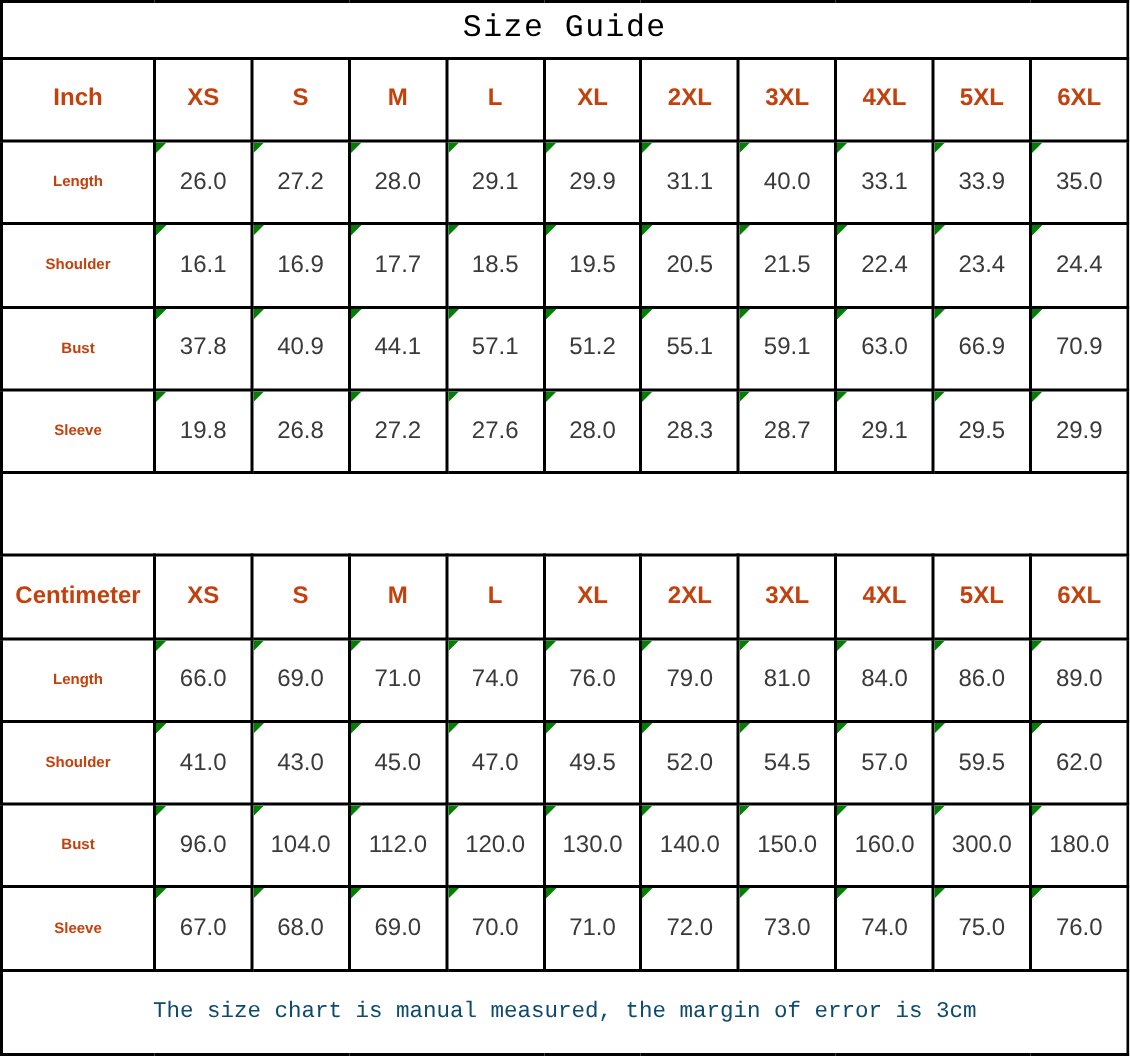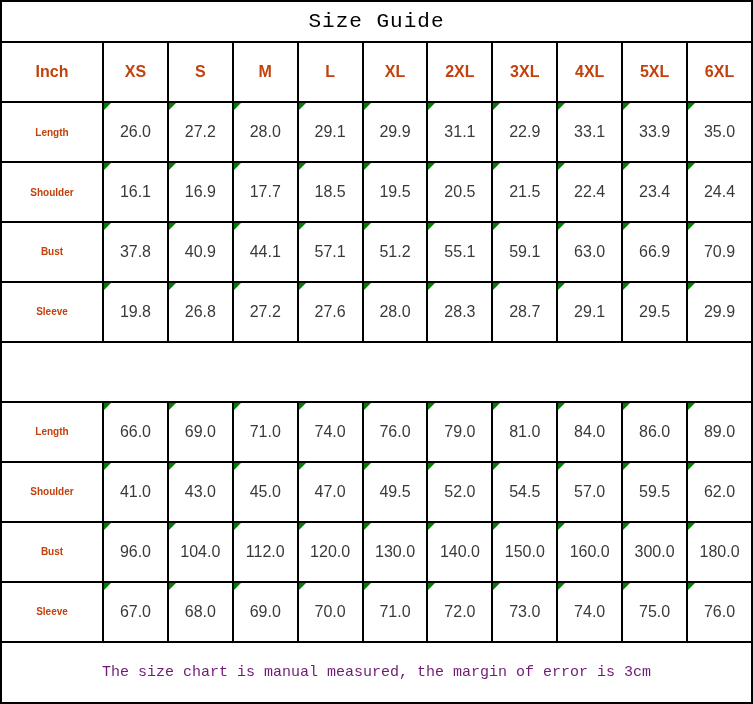--- a/index.html
+++ b/index.html
@@ -57,21 +57,21 @@
     width: 0;
     height: 0;
     border-top: 7px solid #008000;
     border-right: 7px solid transparent;
   }
   .gap-cell { background: #ffffff; }
   .footer-cell {
     font-family: "Liberation Mono", "DejaVu Sans Mono", monospace;
     font-size: 15px;
     font-weight: 400;
-    color: #701a75;
+    color: #0c4a6e;
   }
 </style>
 </head>
 <body>
 
 <div class="stage">
   <table class="sheet">
     <colgroup>
       <col style="width:102px">
       <col>
@@ -105,21 +105,21 @@
           <th class="size-cell">6XL</th>
         </tr>
         <tr class="measurement-row">
           <th class="row-label-cell">Length</th>
           <td class="value-cell"><span class="marker"></span><span class="val">26.0</span></td>
           <td class="value-cell"><span class="marker"></span><span class="val">27.2</span></td>
           <td class="value-cell"><span class="marker"></span><span class="val">28.0</span></td>
           <td class="value-cell"><span class="marker"></span><span class="val">29.1</span></td>
           <td class="value-cell"><span class="marker"></span><span class="val">29.9</span></td>
           <td class="value-cell"><span class="marker"></span><span class="val">31.1</span></td>
-          <td class="value-cell"><span class="marker"></span><span class="val">22.9</span></td>
+          <td class="value-cell"><span class="marker"></span><span class="val">40.0</span></td>
           <td class="value-cell"><span class="marker"></span><span class="val">33.1</span></td>
           <td class="value-cell"><span class="marker"></span><span class="val">33.9</span></td>
           <td class="value-cell"><span class="marker"></span><span class="val">35.0</span></td>
         </tr>
         <tr class="measurement-row">
           <th class="row-label-cell">Shoulder</th>
           <td class="value-cell"><span class="marker"></span><span class="val">16.1</span></td>
           <td class="value-cell"><span class="marker"></span><span class="val">16.9</span></td>
           <td class="value-cell"><span class="marker"></span><span class="val">17.7</span></td>
           <td class="value-cell"><span class="marker"></span><span class="val">18.5</span></td>
@@ -156,20 +156,33 @@
           <td class="value-cell"><span class="marker"></span><span class="val">29.5</span></td>
           <td class="value-cell"><span class="marker"></span><span class="val">29.9</span></td>
         </tr>
       </tbody>
     <tbody>
       <tr class="gap-row">
         <td colspan="11" class="gap-cell"></td>
       </tr>
     </tbody>
     <tbody>
+        <tr class="size-header-row">
+          <th class="unit-cell">Centimeter</th>
+          <th class="size-cell">XS</th>
+          <th class="size-cell">S</th>
+          <th class="size-cell">M</th>
+          <th class="size-cell">L</th>
+          <th class="size-cell">XL</th>
+          <th class="size-cell">2XL</th>
+          <th class="size-cell">3XL</th>
+          <th class="size-cell">4XL</th>
+          <th class="size-cell">5XL</th>
+          <th class="size-cell">6XL</th>
+        </tr>
         <tr class="measurement-row">
           <th class="row-label-cell">Length</th>
           <td class="value-cell"><span class="marker"></span><span class="val">66.0</span></td>
           <td class="value-cell"><span class="marker"></span><span class="val">69.0</span></td>
           <td class="value-cell"><span class="marker"></span><span class="val">71.0</span></td>
           <td class="value-cell"><span class="marker"></span><span class="val">74.0</span></td>
           <td class="value-cell"><span class="marker"></span><span class="val">76.0</span></td>
           <td class="value-cell"><span class="marker"></span><span class="val">79.0</span></td>
           <td class="value-cell"><span class="marker"></span><span class="val">81.0</span></td>
           <td class="value-cell"><span class="marker"></span><span class="val">84.0</span></td>

